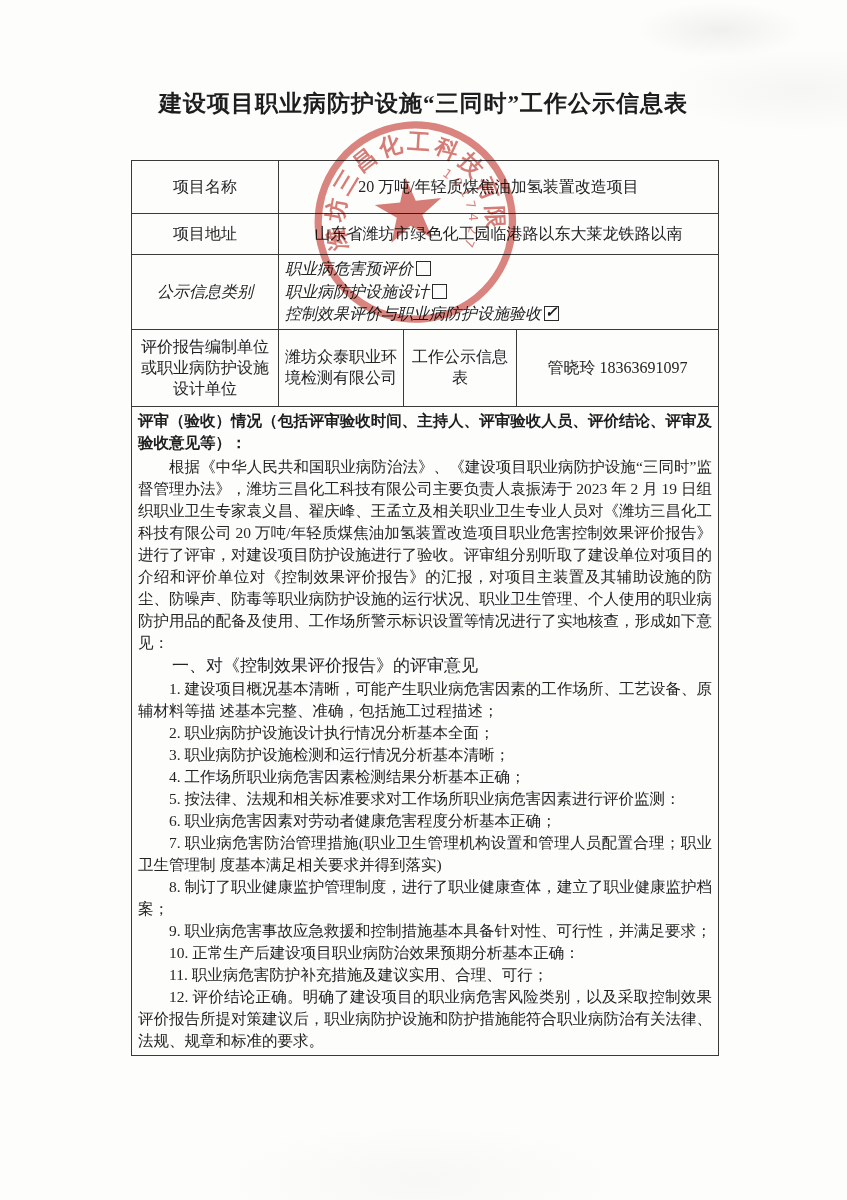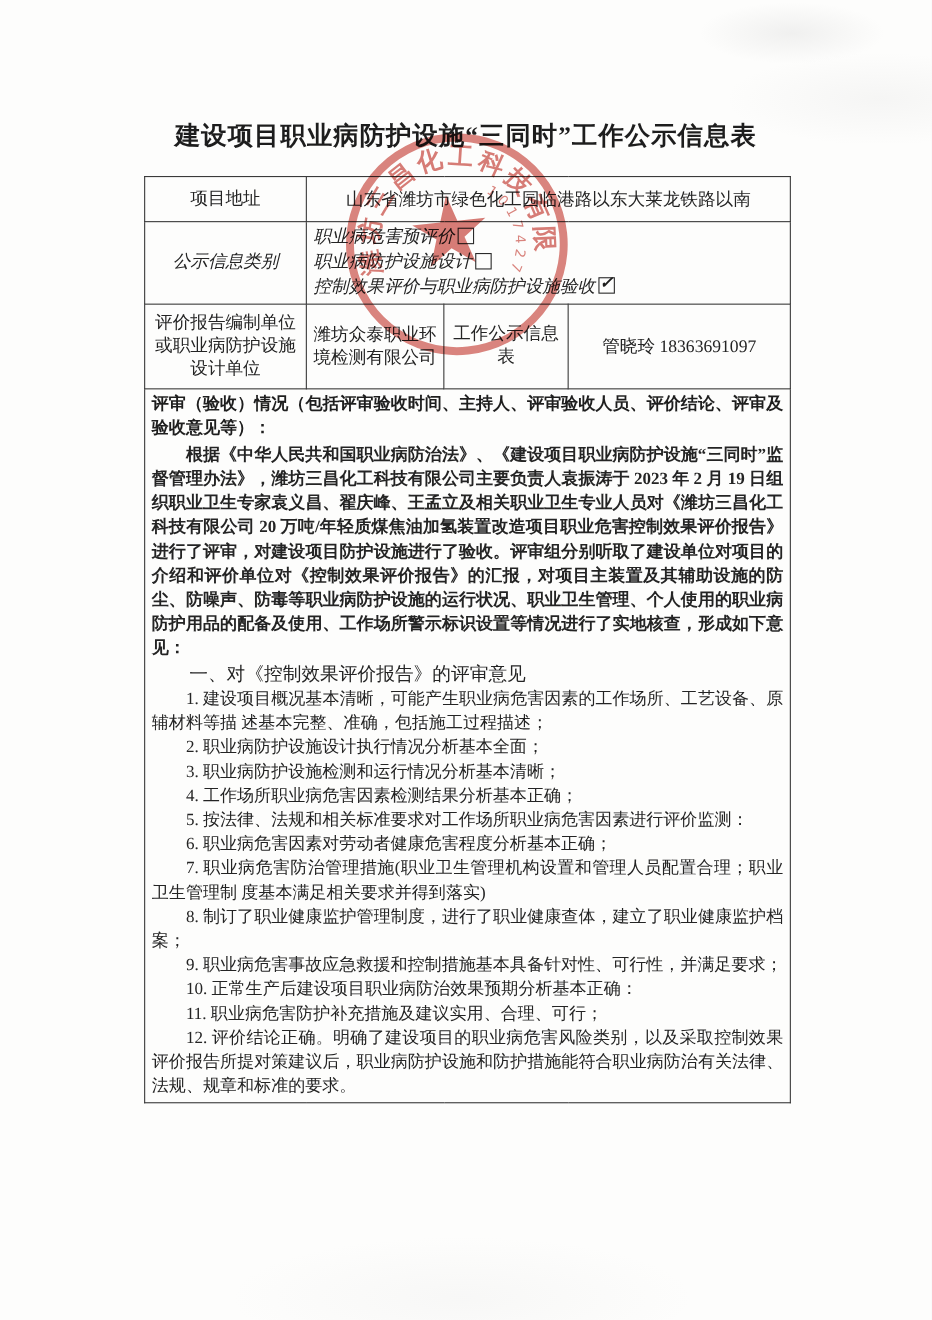--- a/index.html
+++ b/index.html
@@ -15,21 +15,21 @@
     position:absolute;left:0;top:0;width:847px;height:1200px;
     background:
       radial-gradient(ellipse 120px 40px at 720px 30px, rgba(180,180,180,.18), transparent 70%),
       radial-gradient(ellipse 200px 60px at 800px 90px, rgba(190,190,190,.12), transparent 70%),
       radial-gradient(ellipse 300px 80px at 420px 1180px, rgba(200,200,200,.10), transparent 70%),
       #fdfdfc;
   }
   .doc-title{
     position:absolute;left:0;right:0;top:88px;
     text-align:center;
-    font-size:23px;font-weight:bold;letter-spacing:1px;color:#1d1d1d;margin-top:20px;
+    font-size:23px;font-weight:bold;letter-spacing:1px;color:#1d1d1d;
   }
   table.form{
     position:absolute;left:131px;top:160px;
     width:587px;border-collapse:collapse;table-layout:fixed;
   }
   table.form td{
     border:1.6px solid #3a3a3a;
     padding:3px 6px;
     font-size:16px;
     color:#242424;
@@ -57,21 +57,21 @@
   .nature-opts .opt{display:inline-block;margin:0 10px;white-space:nowrap;}
   .cat-opts{text-align:left;padding-left:4px;}
   .cat-opts .opt{display:block;line-height:1.42;white-space:nowrap;}
   
   td.review-cell{padding:6px 9px 10px 9px;vertical-align:top;height:598px;}
   .review-header{
     font-weight:bold;font-size:15.5px;line-height:1.42;text-align:justify;color:#1e1e1e;
     margin:0 0 2px 0;
   }
   .review-par{
-    margin:0;font-size:15.5px;line-height:1.42;text-align:justify;text-indent:2em;font-weight:bold;
+    margin:0;font-size:15.5px;line-height:1.42;text-align:justify;text-indent:2em;
   }
   .review-heading{
     margin:0;font-weight:normal;font-size:17px;line-height:1.42;text-indent:2em;
   }
   .review-items p.review-item{
     margin:0;font-size:15.5px;line-height:1.42;text-align:justify;text-indent:2em;
   }
   
   .seal{
     position:absolute;left:291px;top:100px;width:248px;height:238px;
@@ -88,20 +88,24 @@
 
   <table class="form">
     <colgroup>
         <col style="width:147px">
         <col style="width:125px">
         <col style="width:113px">
         <col style="width:202px">
       </colgroup>
 
     <tbody>
+        <tr class="row-name">
+      <td class="lbl">项目名称</td>
+      <td class="val" colspan="3">20 万吨/年轻质煤焦油加氢装置改造项目</td>
+    </tr>
 
     <tr class="row-addr">
       <td class="lbl">项目地址</td>
       <td class="val" colspan="3">山东省潍坊市绿色化工园临港路以东大莱龙铁路以南</td>
     </tr>
 
 
 
     <tr class="row-cat">
       <td class="lbl">公示信息类别</td>

